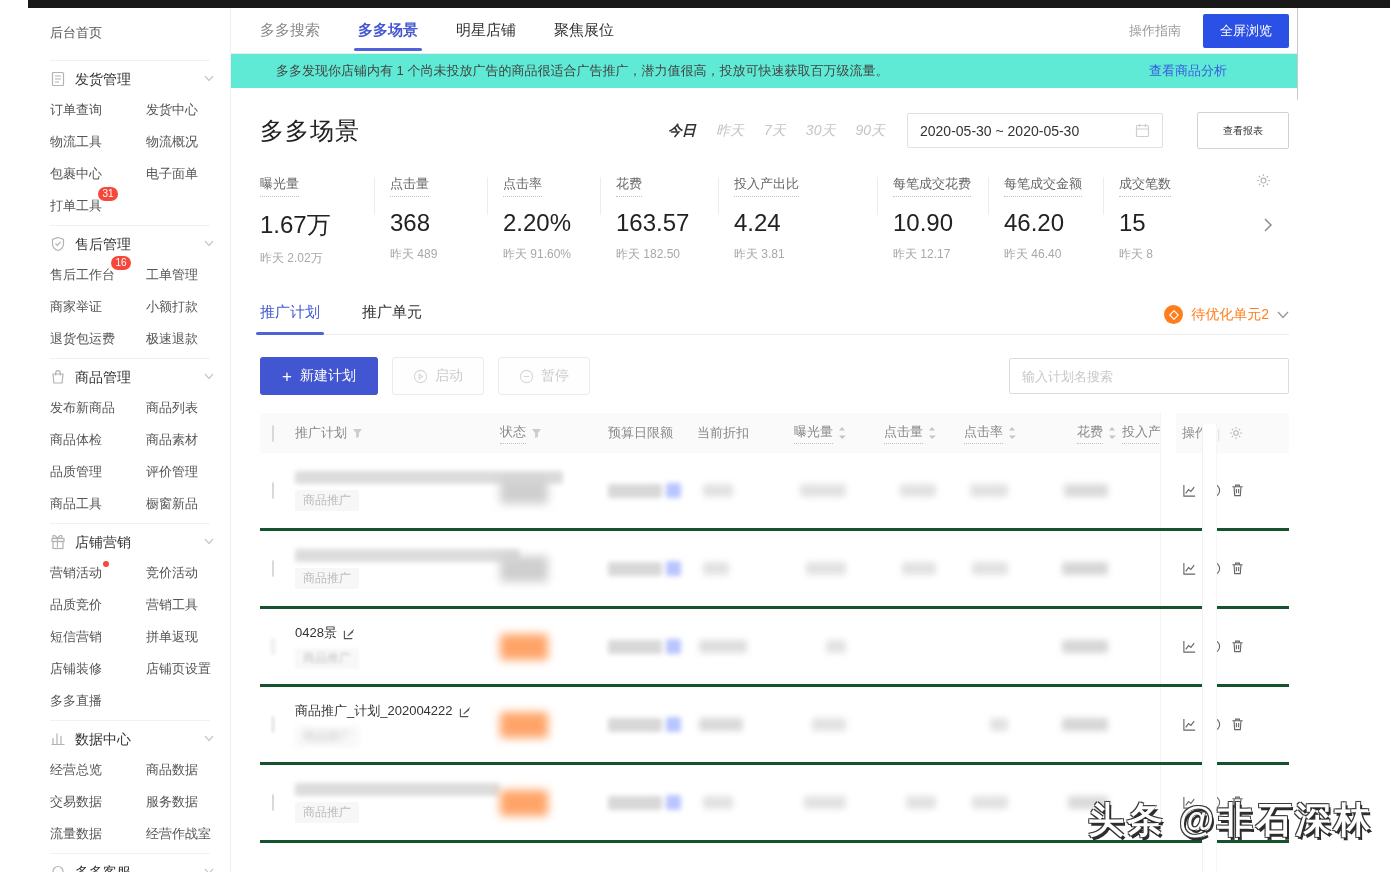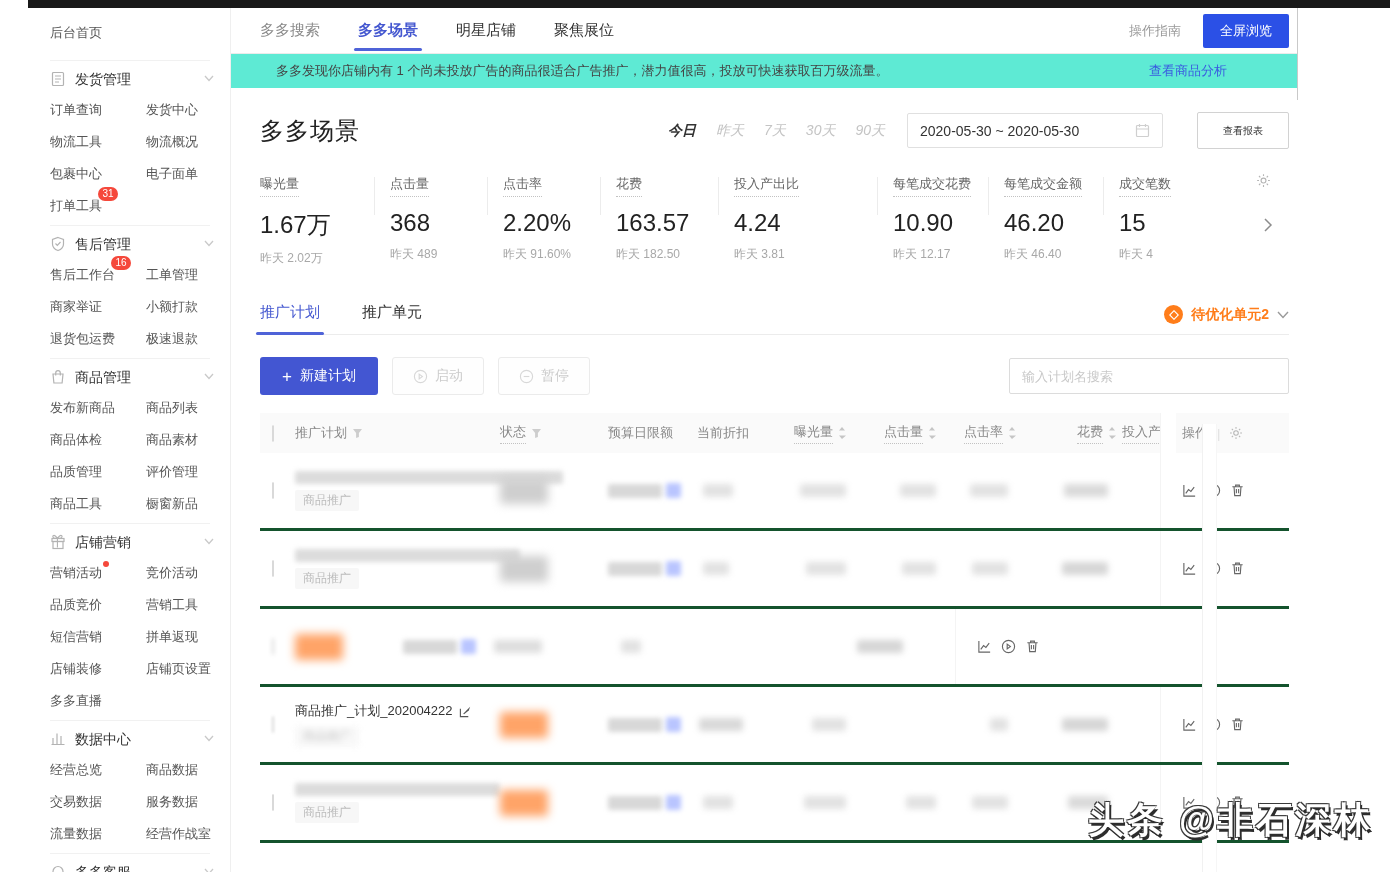--- a/index.html
+++ b/index.html
@@ -74,21 +74,21 @@
 
   
   .subtabs { display:flex; align-items:flex-end; margin:30px 8px 0 29px; border-bottom:1px solid #ececec;
     height:38px; }
   .subtab { font-size:15px; padding-bottom:12px; position:relative; cursor:pointer; }
   .subtab.active { color:#4558d0; }
   .subtab.active::after { content:""; position:absolute; left:-4px; right:-4px; bottom:-1px;
     height:3px; background:#4f63d8; border-radius:2px; }
   .subtab + .subtab { margin-left:42px; color:#333; }
   .optimize { margin-left:auto; display:flex; align-items:center; gap:8px; padding-bottom:10px;
-    cursor:pointer;font-weight:bold; }
+    cursor:pointer; }
   .opt-ic { width:19px; height:19px; border-radius:50%; background:#ff7d1a; display:flex;
     align-items:center; justify-content:center; }
   .optimize .txt { color:#ff7d1a; font-size:14px; }
 
   
   .toolbar { display:flex; align-items:center; margin:22px 8px 0 29px; }
   .btn-create { display:flex; align-items:center; gap:8px; background:#4356d2; color:#fff;
     border:none; border-radius:3px; height:38px; padding:0 22px; font-size:14px; cursor:pointer; }
   .btn-create .plus { font-size:17px; line-height:1; }
   .btn-ghost { display:flex; align-items:center; gap:7px; background:#fefefe; color:#ccc;
@@ -365,21 +365,21 @@
         <div class="yd">昨天 12.17</div>
       </div>
       <div class="stat" style="width:115px">
         <span class="lb">每笔成交金额</span>
         <div class="val">46.20</div>
         <div class="yd">昨天 46.40</div>
       </div>
       <div class="stat" style="width:114px">
         <span class="lb">成交笔数</span>
         <div class="val">15</div>
-        <div class="yd">昨天 4</div>
+        <div class="yd">昨天 8</div>
       </div>
       <span class="gear-abs">
           <svg width="15" height="15" viewBox="0 0 16 16" fill="none" stroke="#b5b5b5" stroke-width="1.2">
             <circle cx="8" cy="8" r="2.6"></circle>
             <path d="M8 1.2v2M8 12.8v2M1.2 8h2M12.8 8h2M3.2 3.2l1.4 1.4M11.4 11.4l1.4 1.4M12.8 3.2l-1.4 1.4M4.6 11.4l-1.4 1.4"></path>
           </svg>
         </span>
       <span class="next">
           <svg width="10" height="16" viewBox="0 0 10 16" fill="none" stroke="#8c8c8c" stroke-width="1.5">
             <polyline points="2,2 8,8 2,14"></polyline>
@@ -610,20 +610,32 @@
           <span class="opbtn">
               <svg width="15" height="15" viewBox="0 0 16 16" fill="none" stroke="#666" stroke-width="1.2">
                 <path d="M2.5 4h11M6 4V2.2h4V4M4.3 4l.7 9.5h6l.7-9.5M6.8 6.5v4.5M9.2 6.5v4.5"></path>
               </svg>
             </span>
         </div>
       </div>
 
       <div class="trow tbody-row">
         <div class="c1"><span class="checkbox" style="filter:blur(2px)"></span></div>
+        <div class="c2 plancell">
+          <div class="pname">
+            <span>0428景</span>
+            <span>
+                <svg width="13" height="13" viewBox="0 0 14 14" fill="none" stroke="#555" stroke-width="1.2">
+                  <path d="M1.5 4v8.5H10"></path>
+                  <path d="M4.5 9.5L12 2l-1.5 4L5.5 10z" fill="#555" stroke="none"></path>
+                </svg>
+              </span>
+          </div>
+          <span class="tag tag-blur">商品推广</span>
+        </div>
         <div class="c3">
             <div class="status-blur s-orange"></div>
           </div>
         <div class="c4">
             <div class="budget-blur">
               <span class="b1"></span>
               <span class="b2"></span>
             </div>
           </div>
         <div class="c5" style="padding-left:14px">

